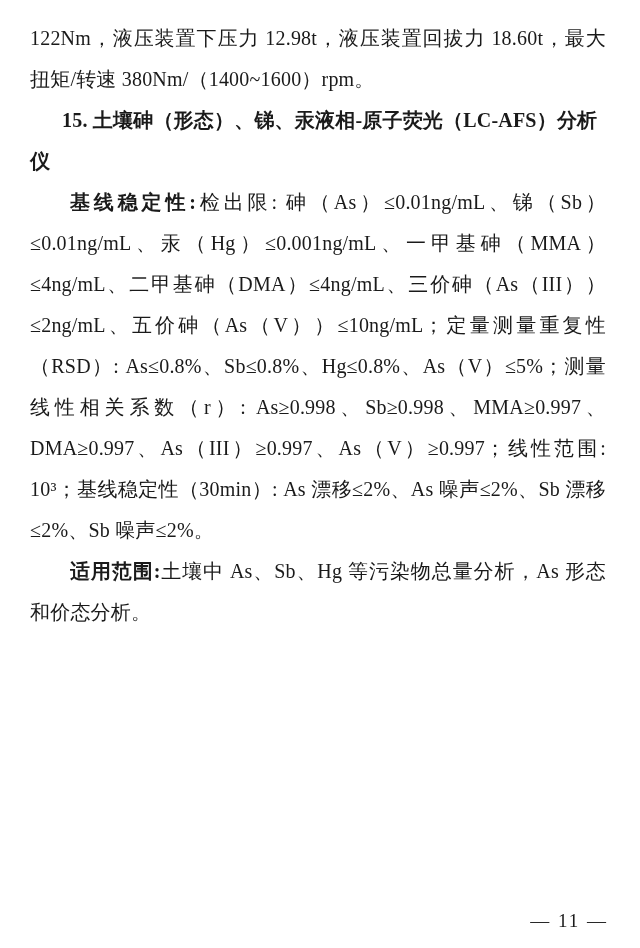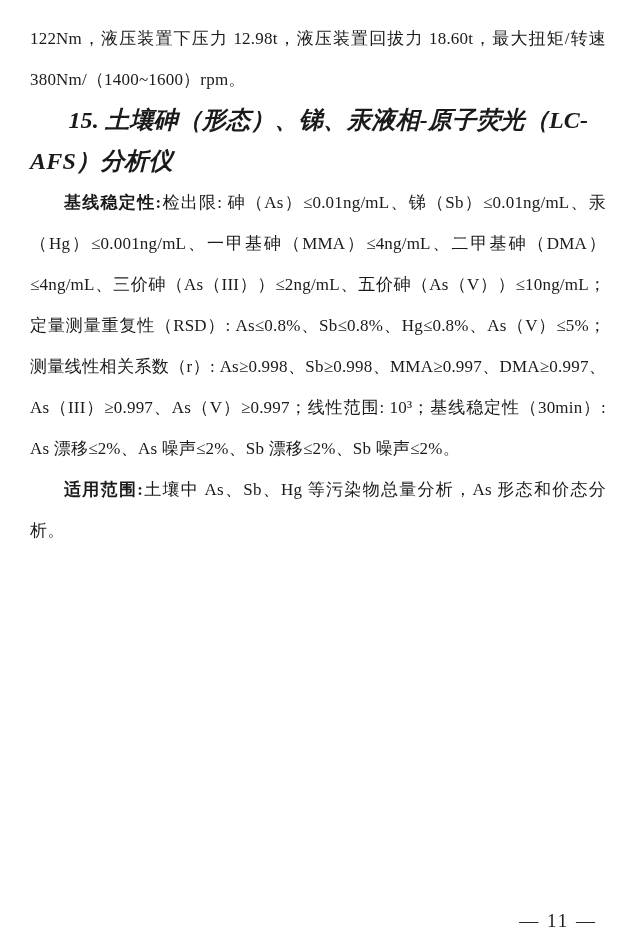--- a/index.html
+++ b/index.html
@@ -15,48 +15,47 @@
     overflow: hidden;
   }
   .page {
     position: relative;
     width: 640px;
     height: 948px;
     box-sizing: border-box;
     padding: 18px 34px 0 30px;
   }
   .para {
-    font-size: 17px;
+    font-size: 20px;
     line-height: 41px;
     text-align: justify;
     text-justify: inter-ideograph;
     margin: 0;
     letter-spacing: 0.2px;
   }
   .indent {
     text-indent: 2em;
   }
   .heading {
-    font-size: 24px;
+    font-size: 20px;
     line-height: 41px;
     font-weight: bold;
     margin: 0;
     text-indent: 1.6em;
     letter-spacing: 0.2px;
-    font-style: italic;
   }
   .lead {
     font-weight: bold;
   }
   .blk {
     margin-top: 0px;
   }
   .footer {
     position: absolute;
-    right: 43px;
+    right: 32px;
     bottom: 16px;
     font-size: 19px;
     letter-spacing: 2px;
     color: #1a1a1a;
   }
 </style>
 </head>
 <body>
 
 <div class="page">

